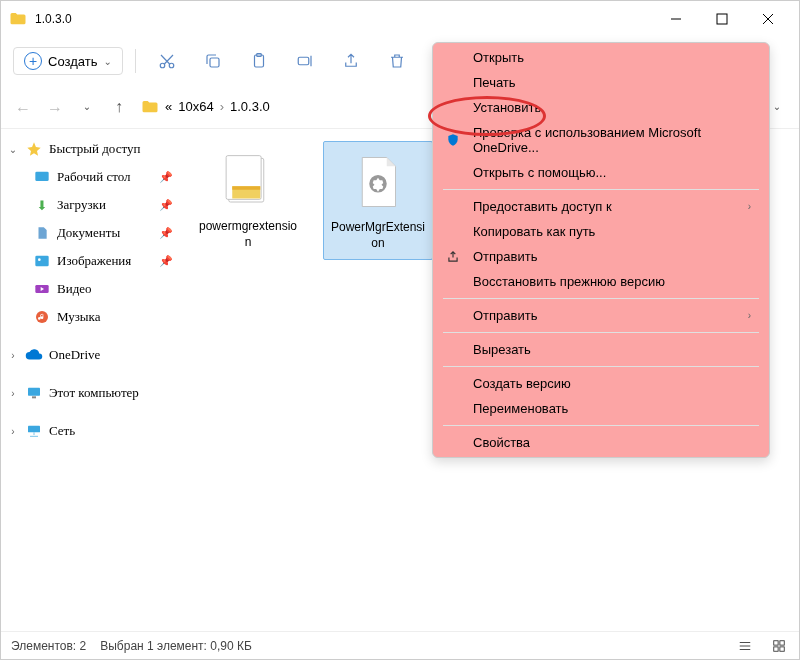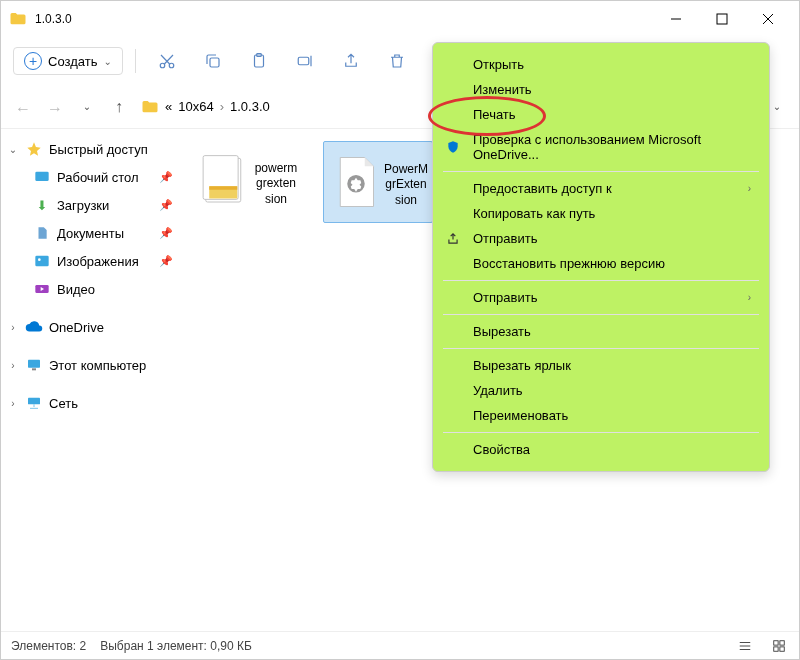--- a/index.html
+++ b/index.html
@@ -19,32 +19,32 @@
 .navico.dis { color: #bbb; }
 .bcrumb { display: flex; align-items: center; gap: 6px; font-size: 13px; }
 .bcrumb .fico { width: 18px; height: 18px; }
 .bcrumb .sep { color: #888; }
 .main { flex: 1; display: flex; }
 .sidebar { width: 180px; padding: 6px 0; font-size: 13px; }
 .sbitem { display: flex; align-items: center; padding: 5px 8px 5px 16px; gap: 6px; }
 .sbitem.top { padding-left: 6px; }
 .sbitem .chev { width: 12px; text-align: center; color: #666; font-size: 10px; }
 .sbitem .ic { width: 18px; height: 18px; display: flex; align-items: center; justify-content: center; }
-.sbitem .lbl { flex: 1; }
+.sbitem .lbl { flex: 1; font-family: Liberation Serif, serif; }
 .sbitem .pin { color: #bbb; font-size: 11px; }
 .sbitem.sub { padding-left: 32px; align-items: center; }
 .content { flex: 1; padding: 12px; display: flex; gap: 20px; align-items: flex-start; }
-.fileitem { width: 110px; display: flex; flex-direction: row; align-items: center; text-align: center; padding: 8px 4px; border-radius: 2px; }
+.fileitem { width: 110px; display: flex; flex-direction: column; align-items: center; text-align: center; padding: 8px 4px; border-radius: 2px; }
 .fileitem.sel { background: #cce4f7; border: 1px solid #7ab8eb; }
 .fileitem .fic { width: 64px; height: 64px; display: flex; align-items: center; justify-content: center; }
 .fileitem .fname { font-size: 12px; margin-top: 6px; word-break: break-word; line-height: 1.3; }
 .statusbar { height: 28px; border-top: 1px solid #eee; display: flex; align-items: center; padding: 0 10px; font-size: 12px; color: #444; gap: 14px; }
 .statusbar .sp { flex: 1; }
 .viewic { width: 20px; height: 20px; display: flex; align-items: center; justify-content: center; }
-.ctxmenu { position: absolute; top: 42px; left: 432px; width: 338px; background: #bef264; border: 1px solid #ccc; border-radius: 6px; box-shadow: 0 4px 12px rgba(0,0,0,0.15); padding: 9px 0; font-size: 13px; }
+.ctxmenu { position: absolute; top: 42px; left: 432px; width: 338px; background: #fca5a5; border: 1px solid #ccc; border-radius: 6px; box-shadow: 0 4px 12px rgba(0,0,0,0.15); padding: 2px 0; font-size: 13px; }
 .ctxmenu .mi { padding: 5px 18px 5px 40px; display: flex; align-items: center; position: relative; }
 .ctxmenu .mi .mic { position: absolute; left: 12px; width: 16px; height: 16px; display: flex; align-items: center; justify-content: center; }
 .ctxmenu .mi .arr { margin-left: auto; color: #666; font-size: 10px; }
 .ctxmenu .msep { height: 1px; background: #e0e0e0; margin: 4px 10px; }
 .circle { position: absolute; top: 96px; left: 428px; width: 118px; height: 40px; border: 3px solid #d33; border-radius: 50%; pointer-events: none; z-index: 100; }
 </style>
 </head>
 <body>
 
 <div class="window">
@@ -181,20 +181,29 @@
         </div>
       <div class="sbitem sub">
           <span class="ic">
             <svg width="16" height="16" viewBox="0 0 24 24">
               <rect x="2" y="6" width="20" height="12" rx="2" fill="#a040c0"></rect>
               <path fill="#fff" d="M10 9l5 3-5 3z"></path>
             </svg>
           </span>
           <span class="lbl">Видео</span>
         </div>
+      <div class="sbitem sub">
+          <span class="ic">
+            <svg width="16" height="16" viewBox="0 0 24 24">
+              <circle cx="12" cy="12" r="9" fill="#e8603c"></circle>
+              <path fill="#fff" d="M10 8v6a2 2 0 11-1-1.7V9l5-1v5a2 2 0 11-1-1.7V7l-3 1z"></path>
+            </svg>
+          </span>
+          <span class="lbl">Музыка</span>
+        </div>
       <div style="height:10px"></div>
       <div class="sbitem top">
           <span class="chev">›</span>
           <span class="ic">
             <svg width="18" height="12" viewBox="0 0 24 16">
               <path fill="#0078d4" d="M6 14a5 5 0 010-10 7 7 0 0113 2 4 4 0 010 8H6z"></path>
             </svg>
           </span>
           <span class="lbl">OneDrive</span>
         </div>
@@ -268,33 +277,36 @@
         </svg>
       </div>
   </div>
 </div>
 
 <div class="ctxmenu">
   <div class="mi">
       <span>Открыть</span>
     </div>
   <div class="mi">
-      <span>Изменить</span>
-    </div>
-  <div class="mi">
       <span>Печать</span>
+    </div>
+  <div class="mi">
+      <span>Установить</span>
     </div>
   <div class="mi">
       <span class="mic">
         <svg width="14" height="14" viewBox="0 0 24 24">
           <path fill="#0078d4" d="M12 2l8 3v6c0 5-3.5 9-8 11-4.5-2-8-6-8-11V5l8-3z"></path>
         </svg>
       </span>
       <span>Проверка с использованием Microsoft OneDrive...</span>
     </div>
+  <div class="mi">
+      <span>Открыть с помощью...</span>
+    </div>
   <div class="msep"></div>
   <div class="mi">
       <span>Предоставить доступ к</span>
       <span class="arr">›</span>
     </div>
   <div class="mi">
       <span>Копировать как путь</span>
     </div>
   <div class="mi">
       <span class="mic">
@@ -311,24 +323,21 @@
   <div class="mi">
       <span>Отправить</span>
       <span class="arr">›</span>
     </div>
   <div class="msep"></div>
   <div class="mi">
       <span>Вырезать</span>
     </div>
   <div class="msep"></div>
   <div class="mi">
-      <span>Вырезать ярлык</span>
-    </div>
-  <div class="mi">
-      <span>Удалить</span>
+      <span>Создать версию</span>
     </div>
   <div class="mi">
       <span>Переименовать</span>
     </div>
   <div class="msep"></div>
   <div class="mi">
       <span>Свойства</span>
     </div>
 </div>
 

